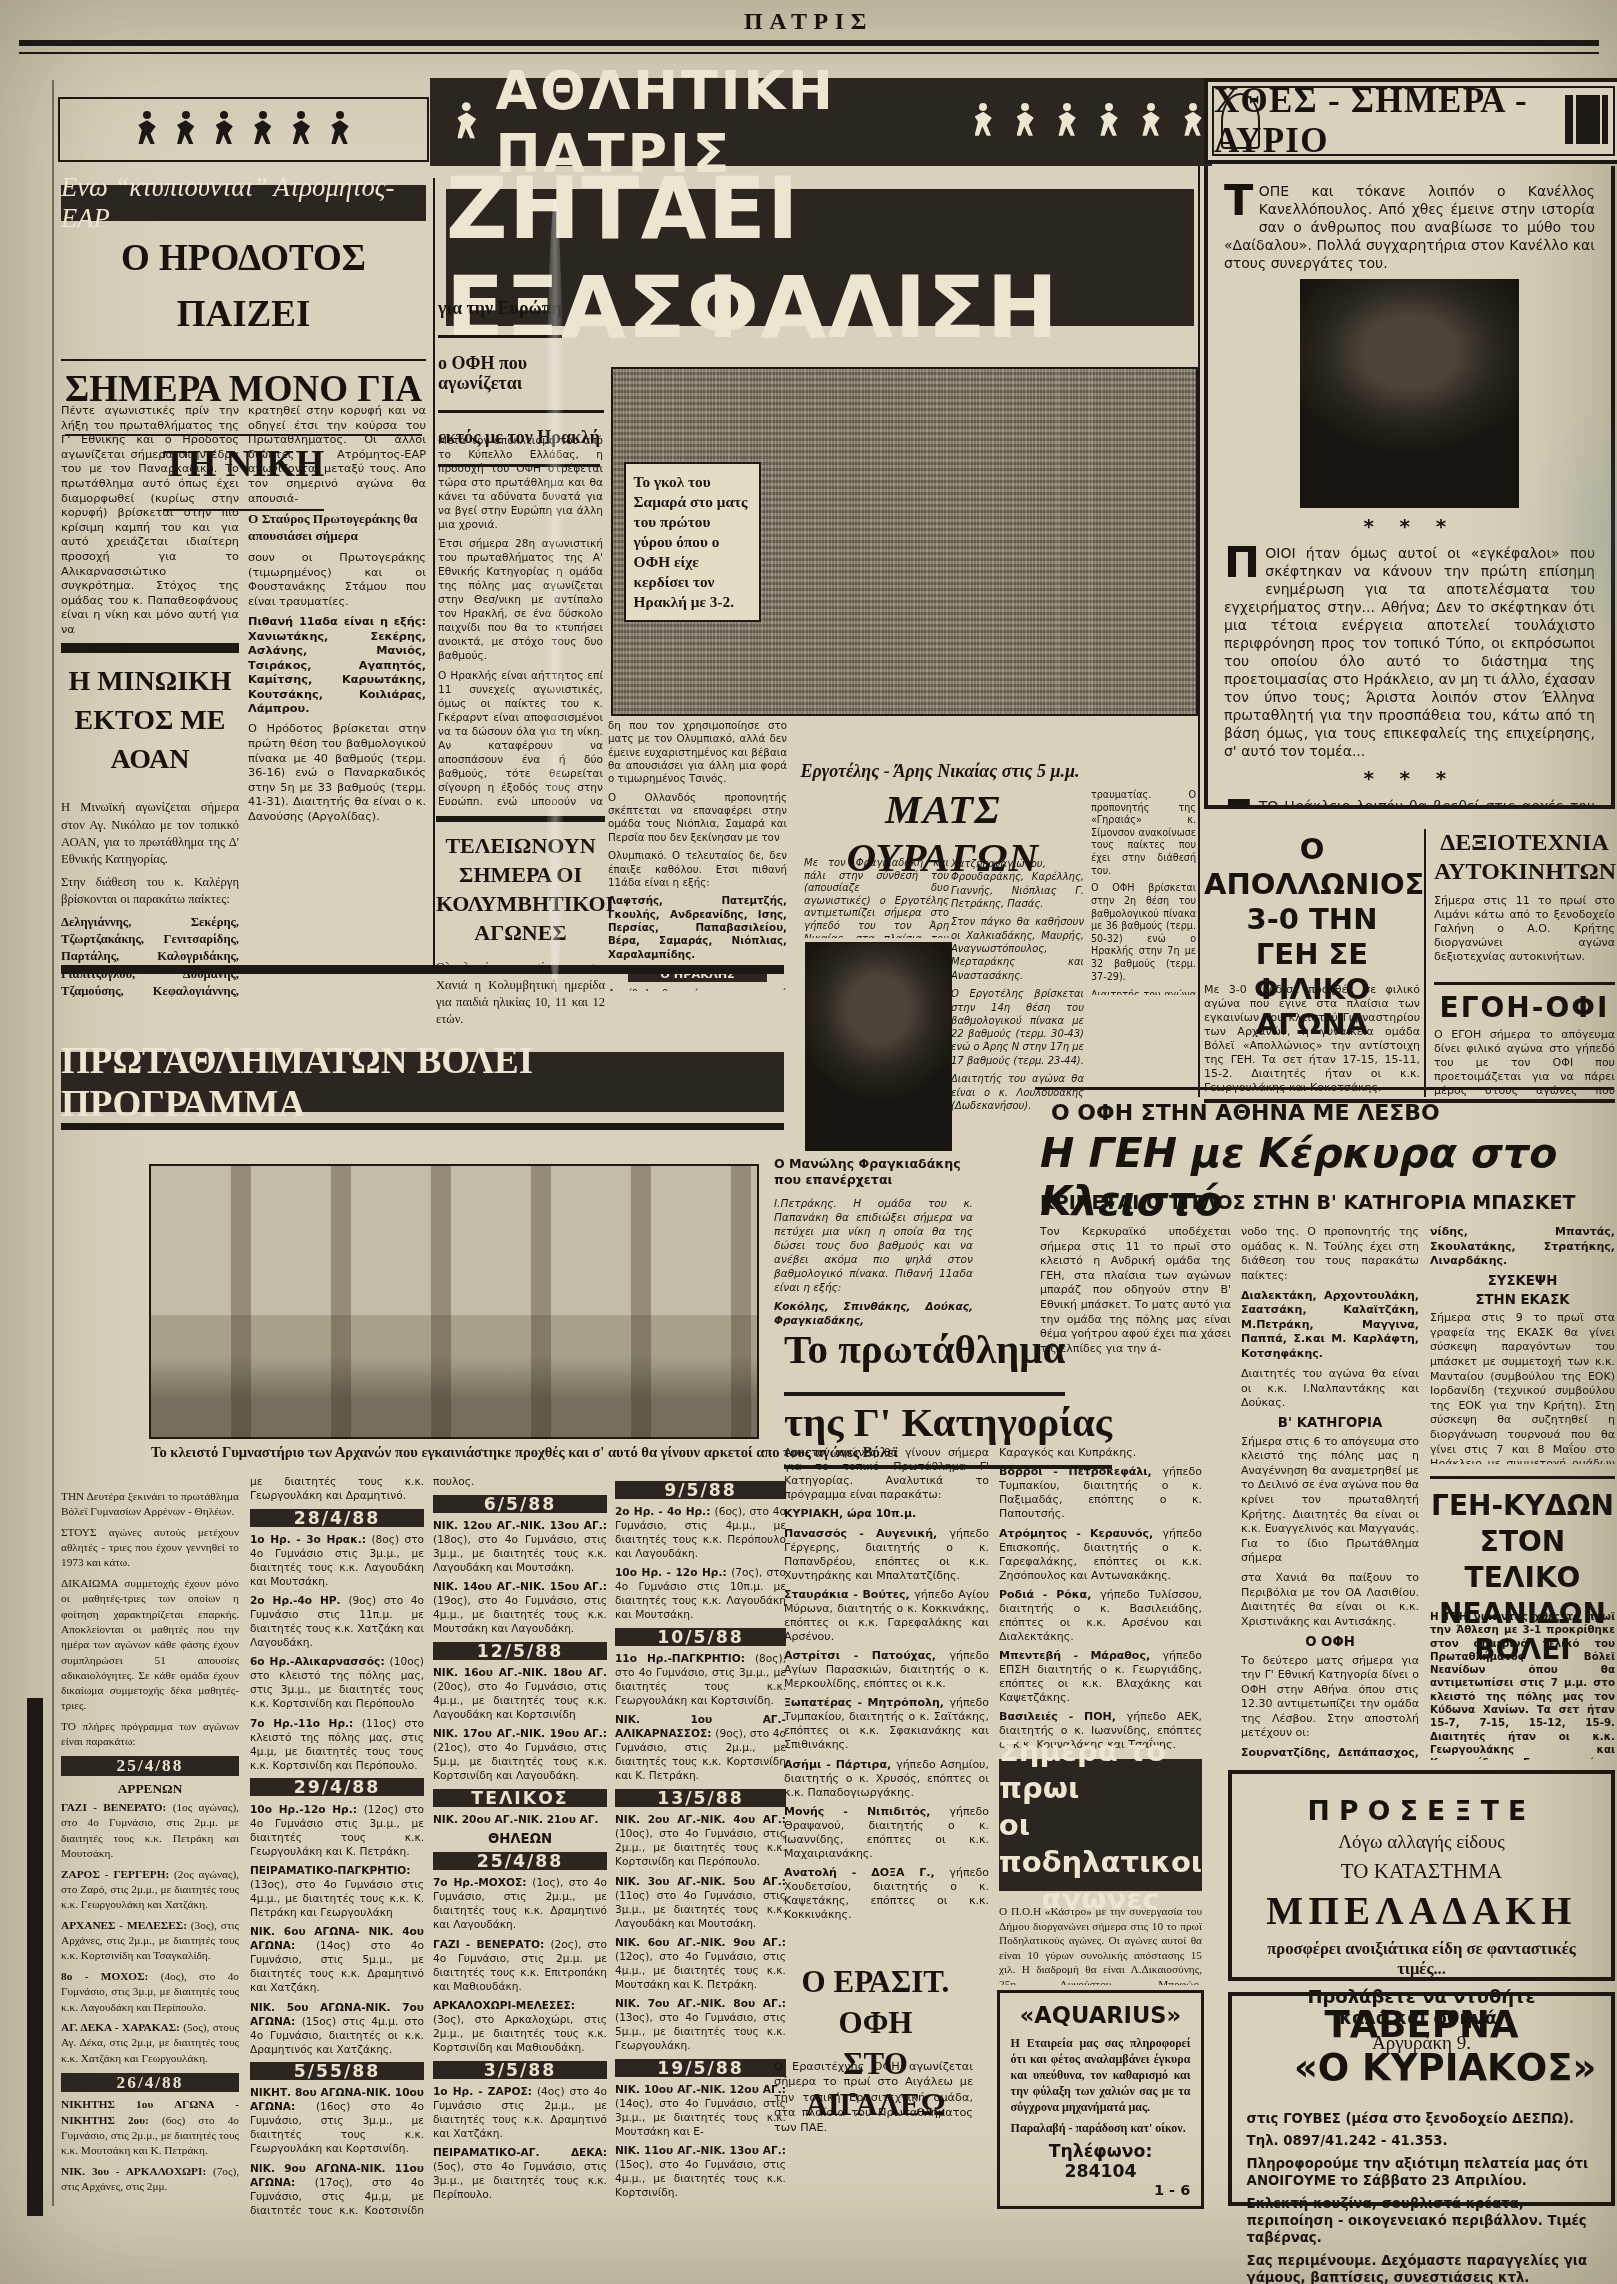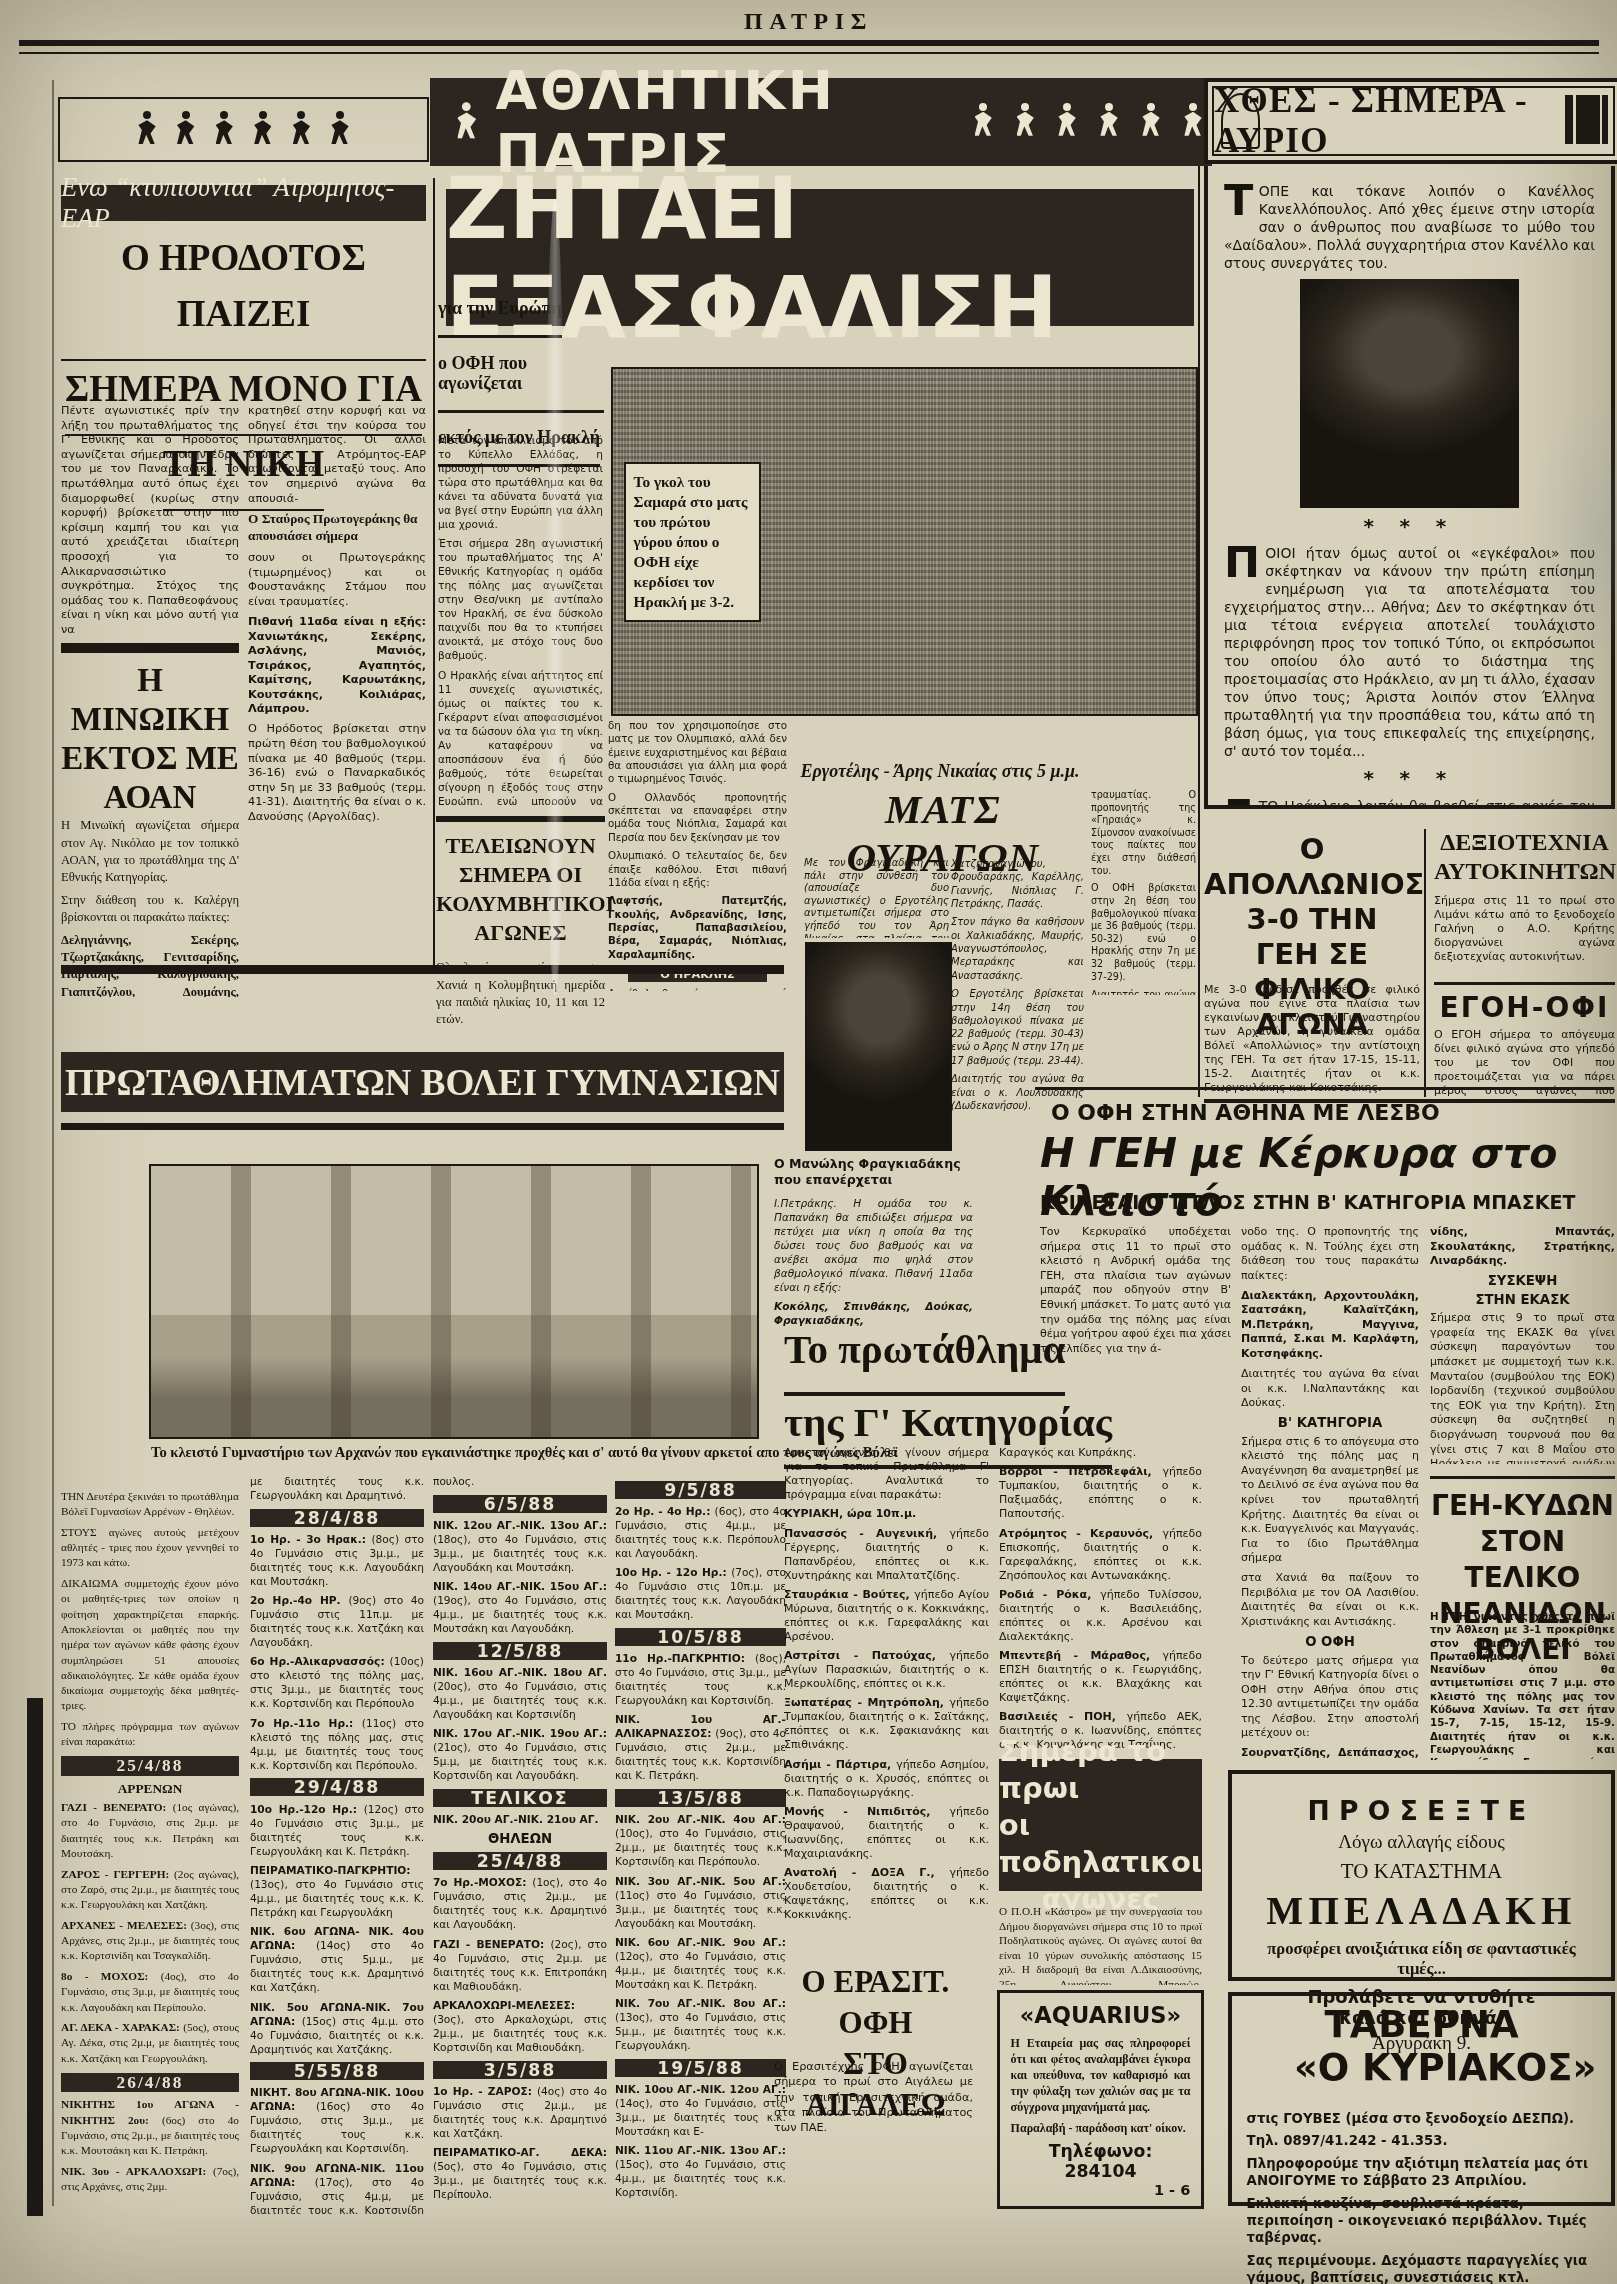--- a/index.html
+++ b/index.html
@@ -105,21 +105,21 @@
     <div><span class="uline">Ο ΗΡΟΔΟΤΟΣ ΠΑΙΖΕΙ</span></div>
     <div><span class="uline">ΣΗΜΕΡΑ ΜΟΝΟ ΓΙΑ</span></div>
     <div><span class="uline">ΤΗ ΝΙΚΗ</span></div>
   </div>
 
   <div class="abs col nolind just" style="left:61px;top:404px;width:178px;height:593px;font-size:11.3px;line-height:14.6px;">
     <div>
         <p>Πέντε αγωνιστικές πρίν την λήξη του πρωταθλήματος της Γ' Εθνικής και ο Ηρόδοτος αγωνίζεται σήμερα στην έδρα του με τον Παναρκαδικό. Το πρωτάθλημα αυτό όπως έχει διαμορφωθεί (κυρίως στην κορυφή) βρίσκεται στην πιο κρίσιμη καμπή του και για αυτό χρειάζεται ιδιαίτερη προσοχή για το Αλικαρνασσιώτικο συγκρότημα. Στόχος της ομάδας του κ. Παπαθεοφάνους είναι η νίκη και μόνο αυτή για να</p>
       </div>
     <div class="rule" style="height:10.6px;margin:4px 0 8px 0;"></div>
-    <div class="serif center" style="font-size:33px;font-weight:bold;line-height:39px;margin-bottom:0;">Η ΜΙΝΩΙΚΗ ΕΚΤΟΣ ΜΕ ΑΟΑΝ</div>
+    <div class="serif center" style="font-size:28px;font-weight:bold;line-height:39px;margin-bottom:21px;">Η ΜΙΝΩΙΚΗ ΕΚΤΟΣ ΜΕ ΑΟΑΝ</div>
     <div class="serif" style="font-size:12.6px;line-height:17.3px;">
         <p>Η Μινωϊκή αγωνίζεται σήμερα στον Αγ. Νικόλαο με τον τοπικκό ΑΟΑΝ, για το πρωτάθλημα της Δ' Εθνικής Κατηγορίας.</p>
         <p>Στην διάθεση του κ. Καλέργη βρίσκονται οι παρακάτω παίκτες:</p>
         <p class="allbold">Δεληγιάννης, Σεκέρης, Τζωρτζακάκης, Γενιτσαρίδης, Παρτάλης, Καλογριδάκης, Γιαπιτζόγλου, Δουμάνης, Τζαμούσης, Κεφαλογιάννης, Πατεράκης (πιθανή 11άδα) Αλεξάκης, Βάβουλας, Μαρκάκης.</p>
       </div>
   </div>
 
   <div class="abs col nolind just" style="left:248px;top:404px;width:178px;height:593px;font-size:11.3px;line-height:14.6px;">
     <div>
         <p>κρατηθεί στην κορυφή και να οδηγεί έτσι την κούρσα του Πρωταθλήματος. Οι άλλοι διώκτες Ατρόμητος-ΕΑΡ αγωνίζονται μεταξύ τους. Απο τον σημερινό αγώνα θα απουσιά-</p>
@@ -275,21 +275,21 @@
     <div>ΝΕΑΝΙΔΩΝ ΒΟΛΕΙ</div>
   </div>
   <div class="abs col nolind just" style="left:1430px;top:1610px;width:185px;height:150px;font-size:10.3px;line-height:13.3px;font-weight:bold;">
     <div>
         <p>Η ΓΕΗ νικώντας χθές το πρωϊ την Άθλεση με 3-1 προκρίθηκε στον σημερινό τελικό του Πρωταθλήματος Βόλεϊ Νεανίδων όπου θα αντιμετωπίσει στις 7 μ.μ. στο κλειστό της πόλης μας τον Κύδωνα Χανίων. Τα σετ ήταν 15-7, 7-15, 15-12, 15-9. Διαιτητές ήταν οι κ.κ. Γεωργουλάκης και Κορτσινίδης. Στους αγώνες μπαράζ του Πρωταθλήματος Παίδων σήμερα στο κλειστό της πόλης μας θα παίξει η Άθλεση με τον ΟΑΧ στις 2 μ.μ.</p>
       </div>
   </div>
 
   <div class="abs rule" style="left:61px;top:965px;width:723px;height:9.3px;"></div>
   <div class="abs bar-head serif" style="left:61px;top:1052px;width:723px;height:60px;">
-    <span style="font-size:37px;font-weight:bold;">ΠΡΩΤΑΘΛΗΜΑΤΩΝ ΒΟΛΕΙ ΓΥΜΝΑΣΙΩΝ</span>
+    <span style="font-size:37px;font-weight:bold;">ΠΡΩΤΑΘΛΗΜΑΤΩΝ ΒΟΛΕΙ ΠΡΟΓΡΑΜΜΑ</span>
   </div>
   <div class="abs rule" style="left:61px;top:1123px;width:723px;height:6.6px;"></div>
 
   <div class="abs photo photo-building" style="left:149px;top:1164px;width:606px;height:271px;border:2.7px solid #1c1813;"></div>
   <div class="abs serif" style="left:151px;top:1443px;width:872px;font-weight:bold;font-size:14.6px;line-height:18.6px;">Το κλειστό Γυμναστήριο των Αρχανών που εγκαινιάστηκε προχθές και σ' αυτό θα γίνουν αρκετοί απο τους αγώνες Βόλεϊ</div>
 
   <div class="abs col nolind just serif" style="left:61px;top:1489px;width:178px;height:724px;font-size:11.3px;line-height:15.3px;">
     <div>
         <p>ΤΗΝ Δευτέρα ξεκινάει το πρωτάθλημα Βόλεϊ Γυμνασίων Αρρένων - Θηλέων.</p>
         <p>ΣΤΟΥΣ αγώνες αυτούς μετέχουν αθλητές - τριες που έχουν γεννηθεί το 1973 και κάτω.</p>

